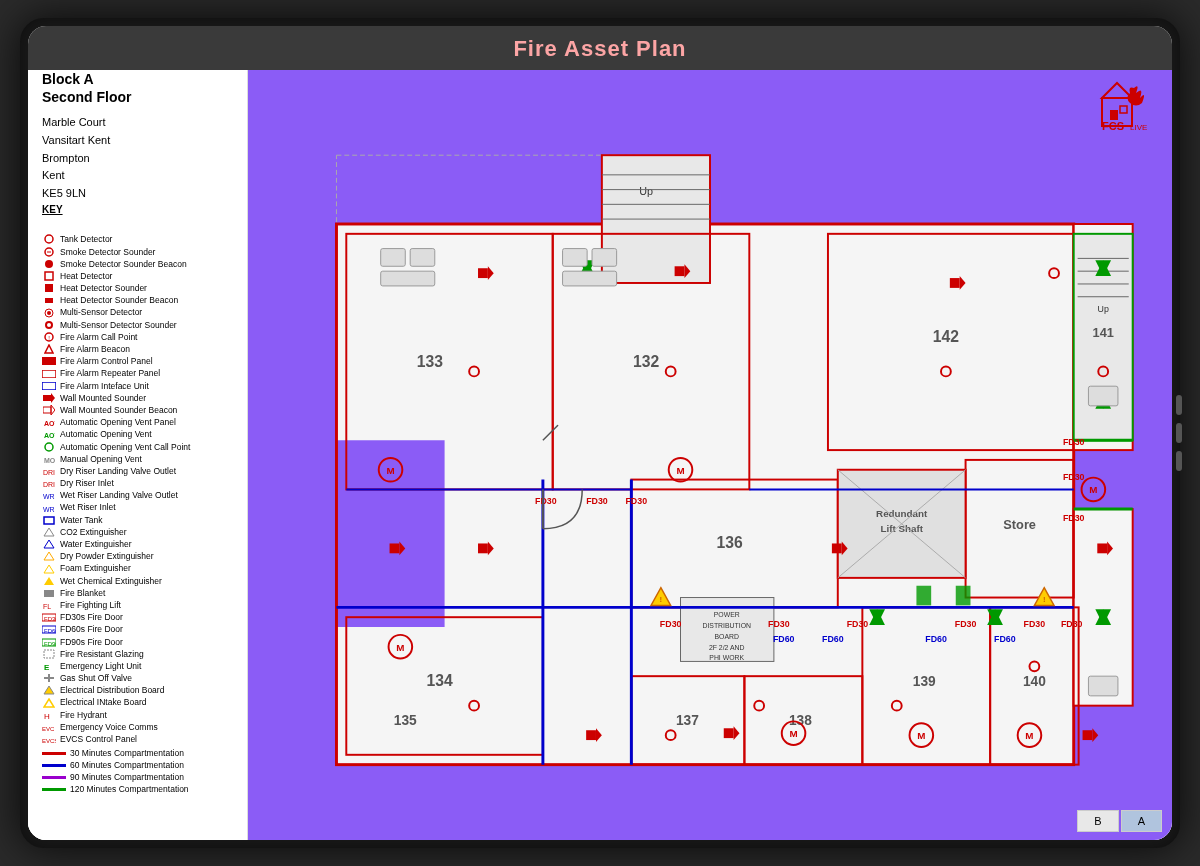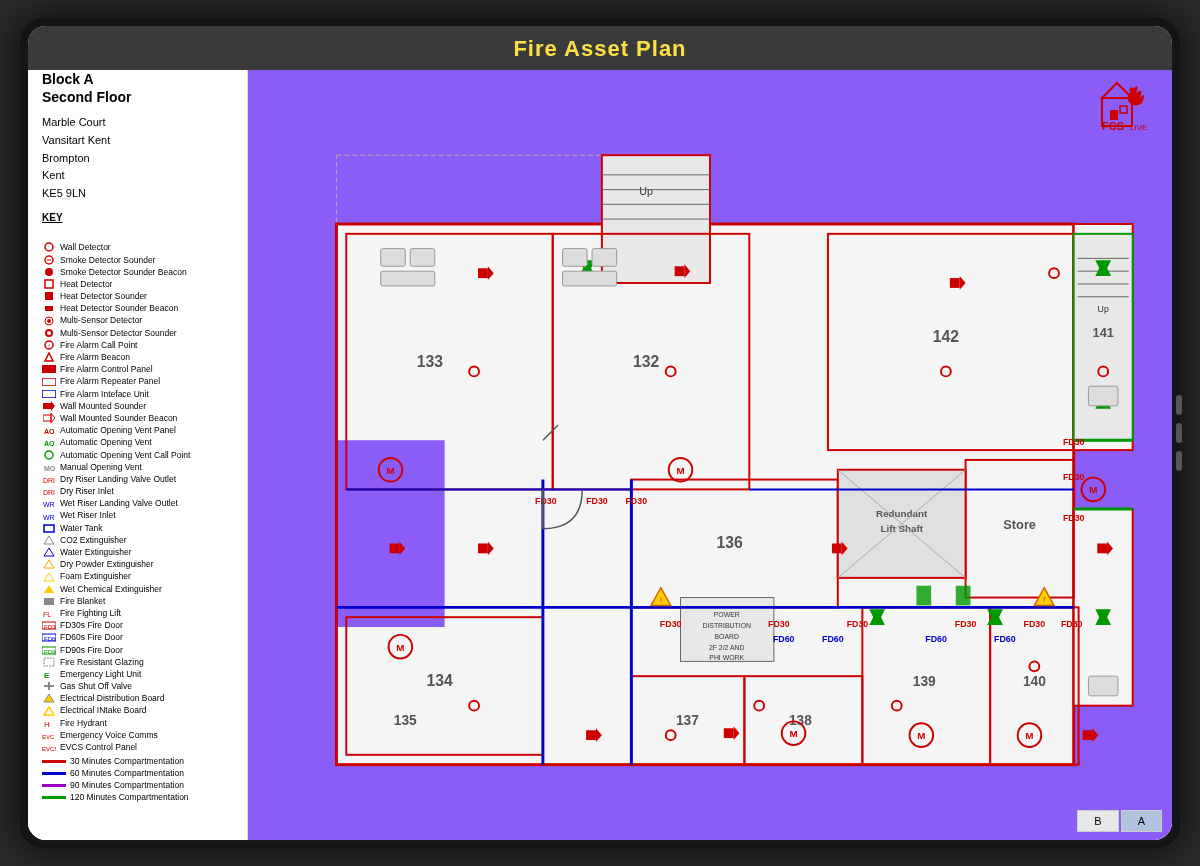--- a/index.html
+++ b/index.html
@@ -26,21 +26,21 @@
       width: 100%;
       height: 100%;
       background: #f0f0f0;
       border-radius: 18px;
       overflow: hidden;
       display: flex;
       flex-direction: column;
     }
     .header {
       background: #3a3a3a;
-      color: #fde047;
+      color: #fca5a5;
       text-align: center;
       padding: 10px 0 8px;
       font-size: 22px;
       font-weight: bold;
       letter-spacing: 1px;
       flex-shrink: 0;
     }
     .content {
       display: flex;
       flex: 1;
@@ -58,21 +58,21 @@
     }
     .sidebar-title {
       font-size: 14px;
       font-weight: bold;
       line-height: 1.3;
       margin-bottom: 8px;
     }
     .address {
       font-size: 11px;
       line-height: 1.6;
-      margin-bottom: 10px;
+      margin-bottom: 2px;
     }
     .key-title {
       font-size: 10px;
       font-weight: bold;
       text-decoration: underline;
       margin-bottom: 19px;
     }
     .key-item {
       display: flex;
       align-items: center;
@@ -182,21 +182,21 @@
         </div>
 
         <div class="key-title">KEY</div>
 
         <div class="key-item">
           <div class="key-icon">
               <svg width="10" height="10">
                 <circle cx="5" cy="5" r="4" fill="none" stroke="#cc0000" stroke-width="1.5"></circle>
               </svg>
             </div>
-          <span>Wall Detector</span>
+          <span>Tank Detector</span>
         </div>
         <div class="key-item">
           <div class="key-icon">
               <svg width="10" height="10">
                 <circle cx="5" cy="5" r="4" fill="none" stroke="#cc0000" stroke-width="1.5"></circle>
                 <line x1="3" y1="5" x2="7" y2="5" stroke="#cc0000" stroke-width="1"></line>
               </svg>
             </div>
           <span>Smoke Detector Sounder</span>
         </div>

